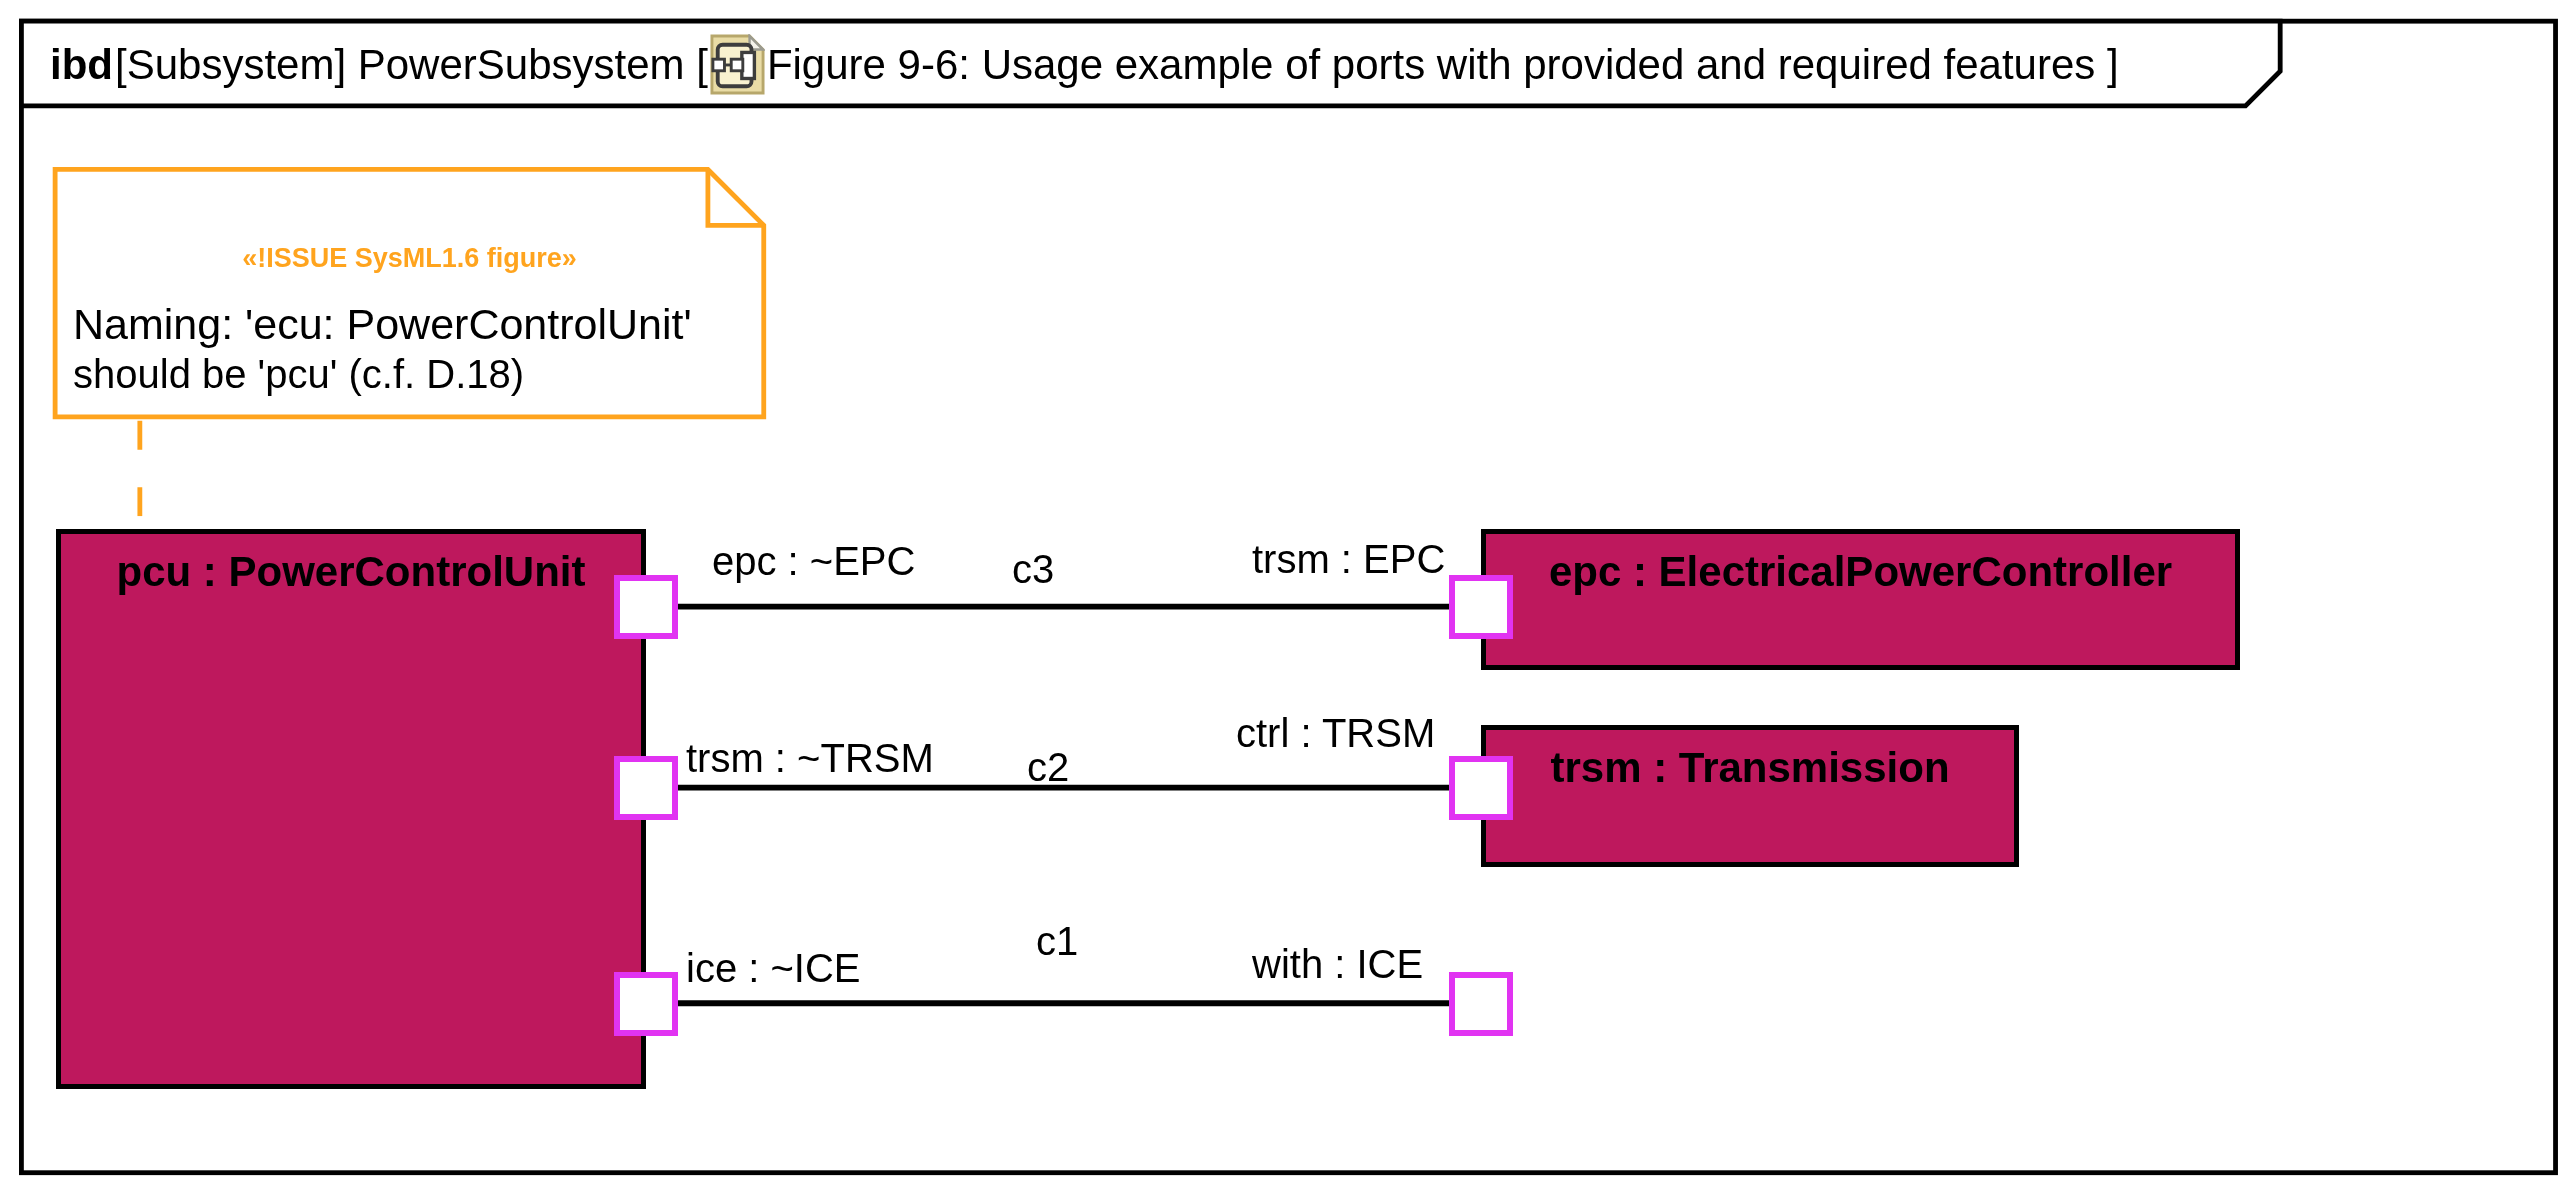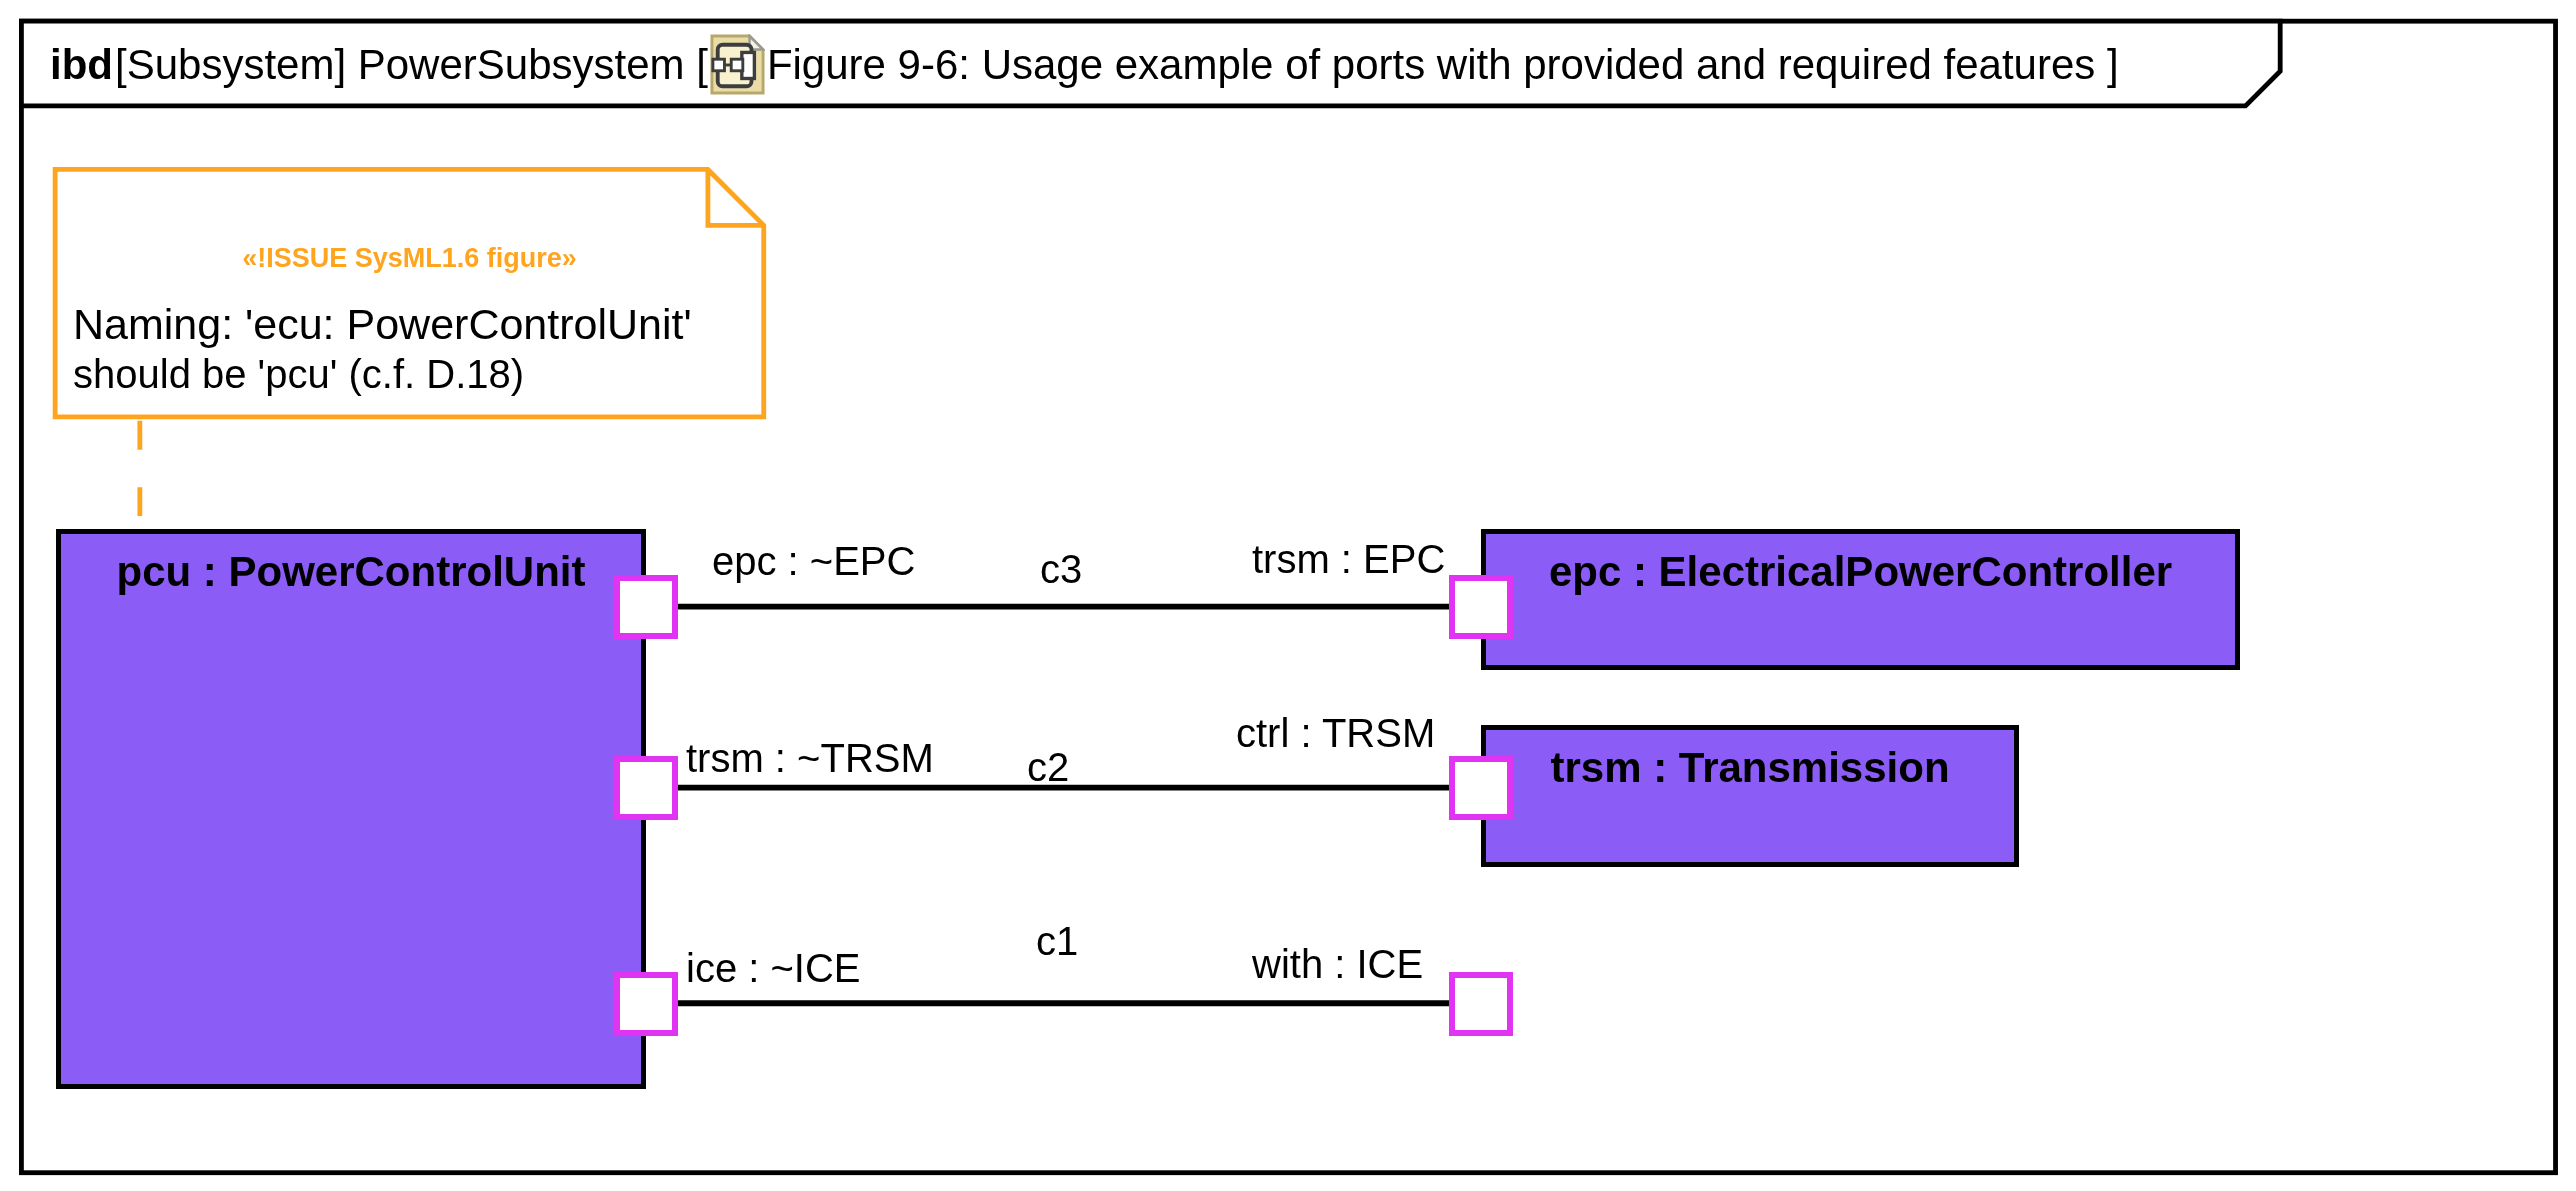--- a/index.html
+++ b/index.html
@@ -31,21 +31,21 @@
     position:absolute;left:55px;top:243px;width:709px;
     text-align:center;font-size:27px;color:var(--orange);
     white-space:nowrap;
     font-weight:bold;
   }
   .note-line1{position:absolute;left:73px;top:300px;font-size:43px;white-space:nowrap;}
   .note-line2{position:absolute;left:73px;top:352px;font-size:40px;white-space:nowrap;}
 
   
   .block{
-    position:absolute;border:5.8px solid #000;background:#8b5cf6;
+    position:absolute;border:5.8px solid #000;background:#be185d;
     box-sizing:border-box;
   }
   .block-title{
     width:100%;text-align:center;font-weight:bold;font-size:42px;
     padding-top:14.4px;white-space:nowrap;
   }
   #block-pcu {left:56px;  top:529px; width:590px; height:560px;}
   #block-epc {left:1481px;top:529px; width:759px; height:141px;}
   #block-trsm{left:1481px;top:725px; width:538px; height:142px;}
   #block-ice {left:1481px;top:923px; width:759px; height:140px;}
@@ -58,21 +58,21 @@
   #port-pcu-epc {left:614px; top:575px;}
   #port-pcu-trsm{left:614px; top:756px;}
   #port-pcu-ice {left:614px; top:972px;}
   #port-epc-ctrl {left:1449px;top:575px;}
   #port-trsm-ctrl{left:1449px;top:756px;}
   #port-ice-ctrl {left:1449px;top:972px;}
 
   
   .lbl{position:absolute;font-size:40px;white-space:nowrap;}
   #lbl-epc  {left:712px; top:539px;}
-  #lbl-c3   {left:1040px;top:547px;text-align:center;}
+  #lbl-c3   {left:1012px;top:547px;text-align:center;}
   #lbl-ctrl-epc {left:1252px;top:537px;}
   #lbl-trsm {left:686px; top:736px;}
   #lbl-c2   {left:1027px;top:745px;}
   #lbl-ctrl-trsm{left:1236px;top:711px;}
   #lbl-ice  {left:686px; top:946px;}
   #lbl-c1   {left:1036px;top:919px;}
   #lbl-ctrl-ice {left:1252px;top:942px;}
 </style>
 </head>
 <body>

